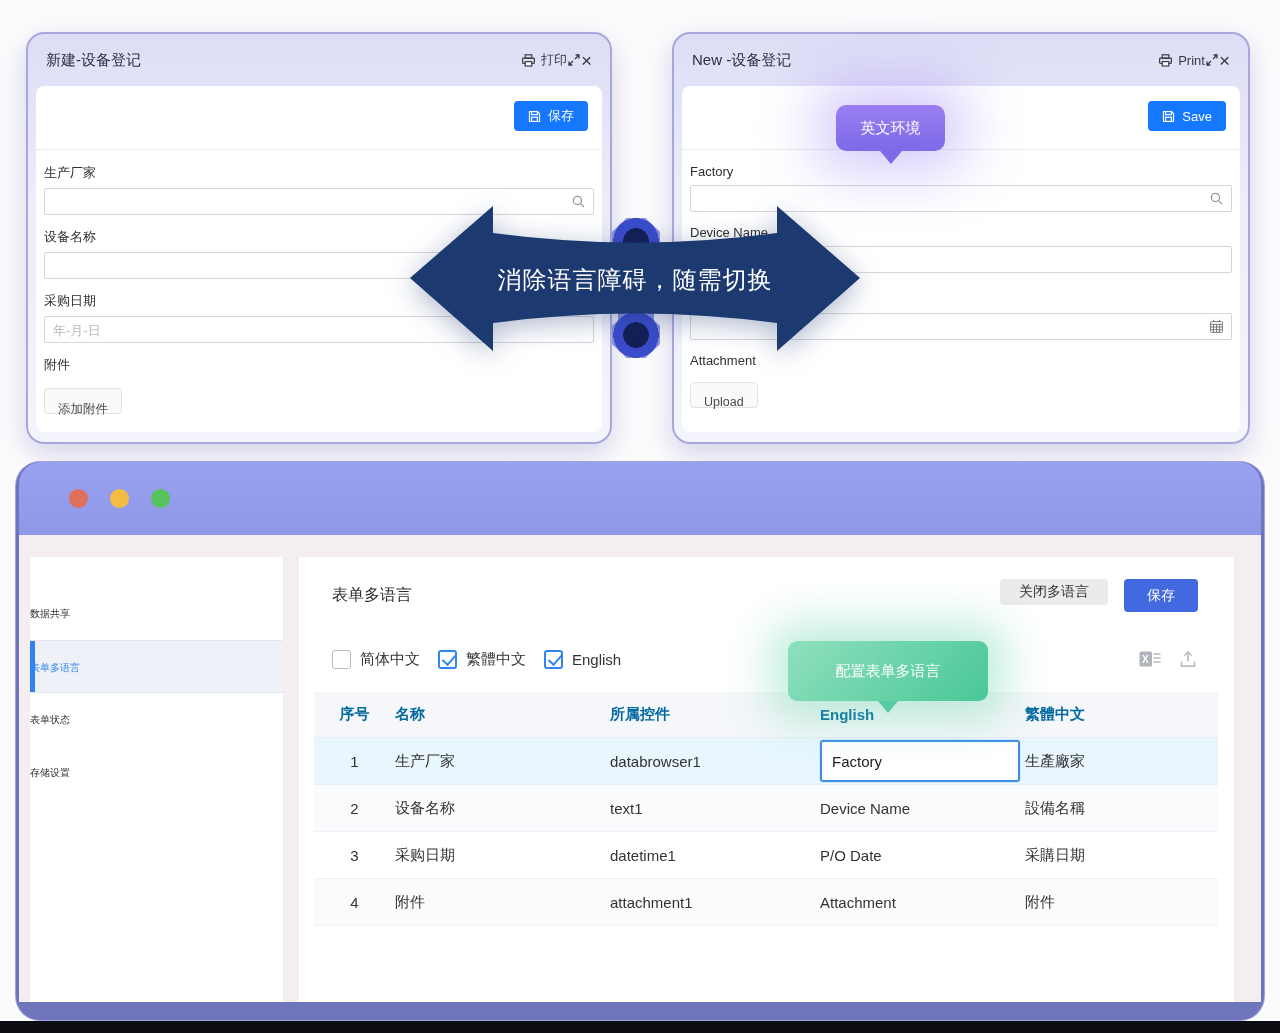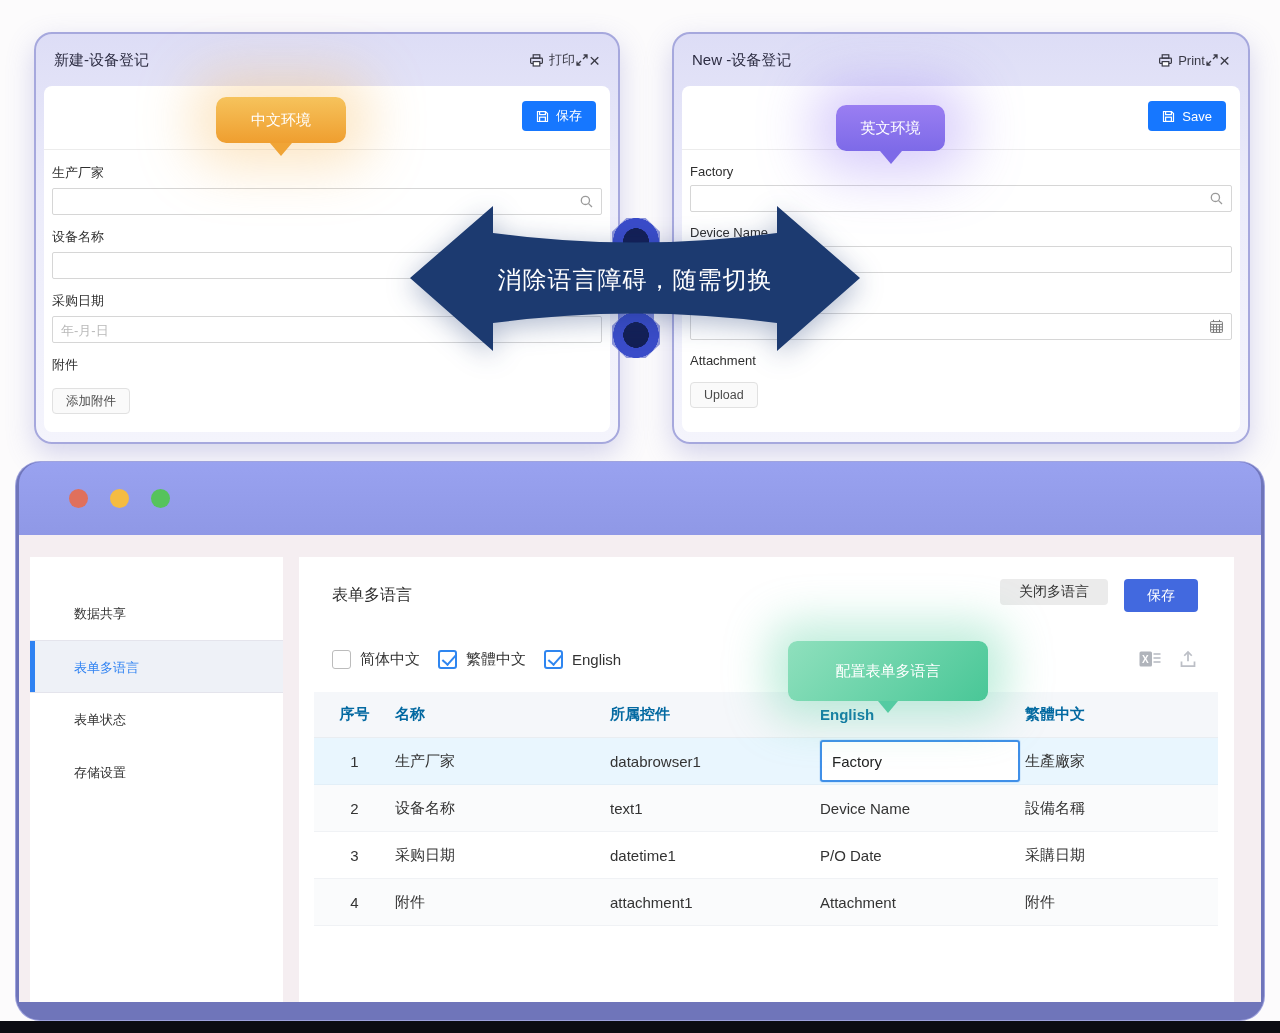--- a/index.html
+++ b/index.html
@@ -12,21 +12,21 @@
          clip-path:polygon(30% 0,70% 0,100% 30%,100% 70%,70% 100%,30% 100%,0 70%,0 30%);
          background:radial-gradient(circle at 50% 50%, #131f55 0 38%, #3a4cc9 39% 68%, #8d95db 69% 100%); }
   .gem.top { top:6px; }
   .gem.bottom { top:100px; }
   .gem-strip { position:absolute; left:10px; top:20px; width:36px; height:112px; background:linear-gradient(180deg,#8d95db,#4d5cd0 40%,#8d95db); opacity:.85; }
 
   
   .modal { position:absolute; top:32px; height:412px; border-radius:18px;
            background:linear-gradient(180deg,#ddddf6 0%,#ececfa 40%,#f4f4fc 100%);
            border:2px solid #a6a8dd; box-shadow:0 10px 28px rgba(120,120,200,.30); z-index:1; }
-  .modal.cn { left:34px; width:586px; }
+  .modal.cn { left:26px; width:586px; }
   .modal.en { left:672px; width:578px; }
   .modal-titlebar { position:absolute; top:0; left:0; right:0; height:52px; display:flex; align-items:center; padding:0 18px; }
   .modal-title { font-size:15px; color:#2c2c42; }
   .modal-actions { margin-left:auto; display:flex; align-items:center; color:#4a4a55; }
   .print-group { display:flex; align-items:center; gap:5px; font-size:13px; color:#3a3a46; cursor:pointer; }
   .icon-svg { display:block; }
   .close-x { font-size:19px; line-height:1; color:#3a3a46; cursor:pointer; }
   .modal-card { position:absolute; left:8px; right:8px; top:52px; bottom:10px; background:#fff; border-radius:8px; }
   .card-head { position:relative; height:64px; border-bottom:1px solid #ececec; }
   .save-btn { position:absolute; right:14px; top:15px; height:30px; padding:0 14px; background:#1677ff; color:#fff;
@@ -42,40 +42,40 @@
   .bubble.purple { left:154px; top:19px; width:109px;
                    background:linear-gradient(180deg,#9a7ef2,#7d6ae8);
                    box-shadow:0 0 55px 22px rgba(150,120,245,.38); }
   .bubble.purple:after { border-top:13px solid #7d6ae8; }
   .form-area { padding:1px 8px 0; }
   .f-label { font-size:13px; color:#2f2f2f; margin:13px 0 6px; }
   .f-input { position:relative; height:27px; border:1px solid #d6d6d6; border-radius:2px; background:#fff; }
   .f-input .right-ico { position:absolute; right:7px; top:5px; }
   .f-input .ph { position:absolute; left:8px; top:5px; font-size:13px; color:#b9b9b9; }
   .spacer40 { height:40px; }
-  .attach-btn { margin-top:8px; height:26px; padding:4px 13px; background:#fafafa; border:1px solid #e1e1e1;
+  .attach-btn { margin-top:8px; height:26px; padding:12px 13px; background:#fafafa; border:1px solid #e1e1e1;
                 border-radius:4px; font-size:12.5px; color:#4a4a4a; cursor:pointer; }
 
   
   .big-arrow { position:absolute; left:405px; top:200px; width:460px; height:160px; z-index:3; }
   .big-arrow svg { filter:drop-shadow(0 6px 14px rgba(20,50,110,.35)); }
   .arrow-label { position:absolute; inset:0; display:flex; align-items:center; justify-content:center;
                  color:#fff; font-size:24px; letter-spacing:1px; }
 
   
   .panel { position:absolute; left:16px; top:462px; width:1248px; height:558px; border-radius:24px;
            background:#6f75ba; padding:0 3px 18px; box-shadow:0 0 0 1px #9fa3de; z-index:1; }
   .panel-header { height:73px; border-radius:22px 22px 0 0; background:linear-gradient(180deg,#99a2f0,#8f98e6);
                   display:flex; align-items:center; padding-left:50px; gap:22px; }
   .dot { width:19px; height:19px; border-radius:50%; }
   .dot.red { background:#e0705c; } .dot.yellow { background:#f5bc42; } .dot.green { background:#56c35c; }
   .panel-body { position:relative; height:467px; background:#f5eef1; overflow:hidden; }
 
   .sidebar { position:absolute; left:11px; top:22px; bottom:0; width:253px; background:#fff; padding-top:30px; }
-  .side-item { position:relative; height:53px; line-height:53px; padding-left:44px; font-size:13px; color:#333; cursor:pointer; }
+  .side-item { position:relative; height:53px; line-height:53px; font-size:10px; color:#333; cursor:pointer; }
   .side-item.active { background:#eef1f7; color:#2f82f2; border-top:1px solid #e4e4ec; border-bottom:1px solid #e4e4ec; }
   .side-item.active:before { content:""; position:absolute; left:0; top:0; bottom:0; width:5px; background:#2f82f2; }
 
   .main-card { position:absolute; left:280px; right:27px; top:22px; bottom:0; background:#fff; }
   .main-head { display:flex; align-items:center; margin:22px 36px 0 33px; }
   .main-title { font-size:16px; color:#2e2e2e; }
   .head-btns { margin-left:auto; display:flex; gap:16px; }
   .btn-gray { height:26px; padding:0 19px; background:#ebebeb; border:none; border-radius:4px; font-size:14px; color:#333; cursor:pointer; }
   .btn-blue { height:33px; padding:0 23px; background:#4269df; border:none; border-radius:4px; font-size:14px; color:#fff; cursor:pointer; }
 
@@ -131,21 +131,20 @@
       </span>
       <svg class="icon-svg" width="14" height="14" viewBox="0 0 14 14" fill="none" stroke="#3a3a46" stroke-width="1.3">
           <path d="M8.6 2 H12 V5.4 M12 2 L8 6"></path>
           <path d="M5.4 12 H2 V8.6 M2 12 L6 8"></path>
         </svg>
       <span class="close-x">×</span>
     </span>
   </div>
   <div class="modal-card">
     <div class="card-head">
-      <div class="bubble orange">中文环境</div>
       <button class="save-btn">
         <svg class="icon-svg" width="13" height="13" viewBox="0 0 13 13" fill="none" stroke="#fff" stroke-width="1.2">
             <path d="M1.5 1.5 H9.5 L11.5 3.5 V11.5 H1.5 Z"></path>
             <rect x="3.6" y="1.6" width="5.8" height="3"></rect>
             <rect x="3.6" y="7.2" width="5.8" height="4.2"></rect>
           </svg>
         <span>保存</span>
       </button>
     </div>
     <div class="form-area">

